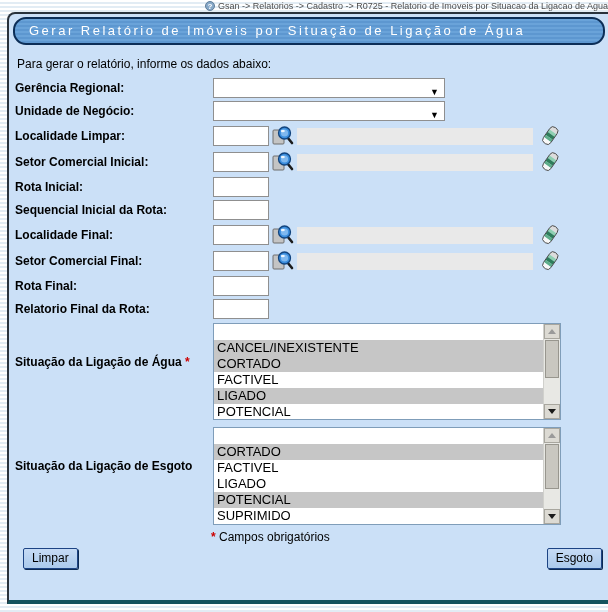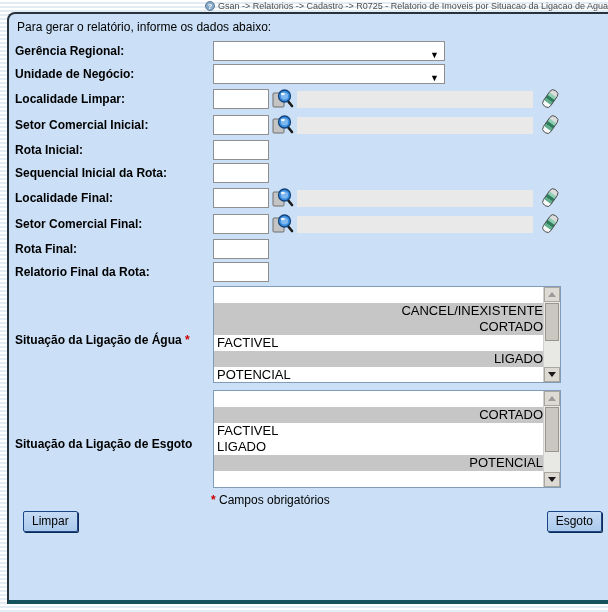--- a/index.html
+++ b/index.html
@@ -33,21 +33,21 @@
     color:#ffffff; font-size:13px; letter-spacing:2.5px;
     line-height:24px; padding-left:14px;
     white-space:nowrap; overflow:hidden;
   }
   .form { padding:2px 0 0 6px; }
   .intro { font-size:12px; color:#000; margin:4px 0 7px 2px; }
   .row { display:flex; align-items:center; height:20px; margin:3px 0; }
   .row.lookup { height:24px; margin:2px 0; }
   .row.listrow { height:auto; align-items:flex-start; }
   .lbl { width:198px; font-size:12px; font-weight:bold; color:#000; flex:none; }
-  .listrow .lbl { margin-top:47px; }
+  .listrow .lbl { margin-top:32px; }
   .req { color:#cc0000; font-weight:bold; }
 
   .sel {
     width:232px; height:20px; background:#fff; border:1px solid #8f8f8f;
     position:relative; font-size:12px; line-height:18px; padding:0 16px 0 3px;
   }
   .sel .arr { position:absolute; right:5px; top:4px; font-size:9px; color:#000; }
 
   .code {
     width:56px; height:20px; border:1px solid #8f8f8f; background:#fff;
@@ -63,21 +63,21 @@
   .listbox {
     width:348px; background:#fff; border:1px solid #7f9db9;
     position:relative; overflow:hidden; flex:none;
   }
   .listbox.agua { height:97px; }
   .listbox.esgoto { height:98px; }
   .opt {
     height:16px; line-height:16px; font-size:13px; color:#000;
     padding-left:3px; margin-right:17px; white-space:nowrap; overflow:hidden;
   }
-  .opt.selected { background:#c6c6c6;text-align:right; }
+  .opt.selected { background:#c6c6c6; }
   .sb {
     position:absolute; top:0; right:0; bottom:0; width:17px;
     background:#e8e8e4; border-left:1px solid #d0d0cc;
   }
   .sb-btn {
     position:absolute; left:0; right:0; height:15px; background:#dcdad3;
     border:1px solid #a8a69e; display:flex; align-items:center; justify-content:center;
   }
   .sb-btn.top { top:0; } .sb-btn.bottom { bottom:0; }
   .tri-up { width:0; height:0; border-left:4px solid transparent; border-right:4px solid transparent; border-bottom:5px solid #9a9a9a; }
@@ -98,20 +98,23 @@
 </style>
 </head>
 <body>
 
 <div class="breadcrumb">
   <span class="help-ico">?</span>
   <span>Gsan -&gt; Relatorios -&gt; Cadastro -&gt; R0725 - Relatorio de Imoveis por Situacao da Ligacao de Agua</span>
 </div>
 
 <div class="window">
+  <div class="titlebar">
+    <span>Gerar Relatório de Imóveis por Situação de Ligação de Água</span>
+  </div>
 
   <div class="form">
     <div class="intro">Para gerar o relatório, informe os dados abaixo:</div>
 
     <div class="row">
       <span class="lbl">Gerência Regional:</span>
       <div class="sel">
         <span></span>
         <span class="arr">▼</span>
       </div>
@@ -303,20 +306,21 @@
     </div>
 
     <div class="row listrow" style="margin-top:7px;">
       <span class="lbl">Situação da Ligação de Esgoto</span>
       <div class="listbox esgoto">
         <div class="opt"></div>
         <div class="opt selected">CORTADO</div>
         <div class="opt">FACTIVEL</div>
         <div class="opt">LIGADO</div>
         <div class="opt selected">POTENCIAL</div>
+        <div class="opt">SUPRIMIDO</div>
         <div class="sb">
           <div class="sb-btn top">
               <span class="tri-up"></span>
             </div>
           <div class="sb-thumb"></div>
           <div class="sb-btn bottom">
               <span class="tri-down"></span>
             </div>
         </div>
       </div>

